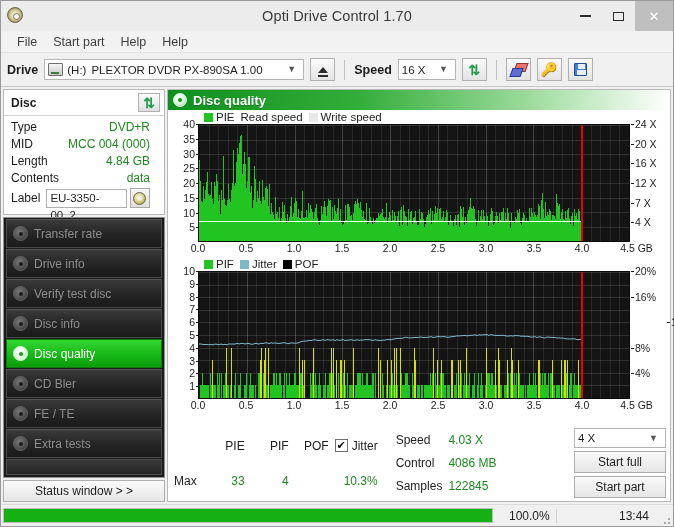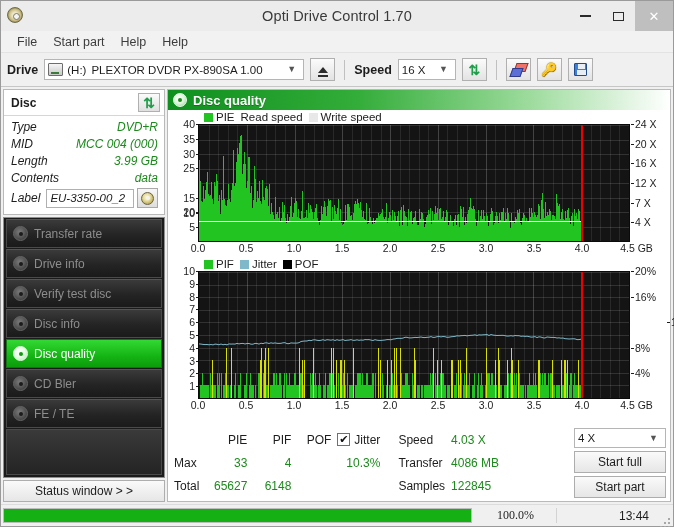--- a/index.html
+++ b/index.html
@@ -193,21 +193,21 @@
     border-bottom: 1px solid #d6d6d6;
   }
   .disc-head .t { font-size: 12px; font-weight: bold; color:#1d1d1d; }
   .disc-head .b {
     margin-left:auto;
     width: 22px; height: 19px;
     border: 1px solid #b0b0b0;
     background: linear-gradient(#fbfbfb, #e0e0e0);
     display:flex;align-items:center;justify-content:center;
   }
-  .disc-rows { padding: 3px 6px 5px 7px; font-style: italic; }
+  .disc-rows { padding: 3px 14px 5px 7px; }
   .disc-row {
     display: flex;
     align-items: center;
     font-size: 12px;
     line-height: 16px;
     margin-bottom: 1px;
   }
   .disc-row .k { color:#1d1d1d; }
   .disc-row .v { margin-left:auto; color:#1c8a1c; }
   .label-row { margin-top: 2px; }
@@ -447,21 +447,21 @@
   .sb-text { padding-left: 6px; width: 145px; flex:0 0 auto; }
   .sb-progress {
     flex: 1 1 auto;
     height: 15px;
     background: #e9e9e9;
     border: 1px solid #bdbdbd;
     position: relative;
     overflow: hidden;
   }
   .sb-progress .fill { position:absolute;left:0;top:0;bottom:0;background:#14b014; }
-  .sb-pct { width: 85px; flex:0 0 auto; text-align:left; padding-left:25px; border-right:1px solid #d3d3d3;font-family:Liberation Serif, serif; }
+  .sb-pct { width: 64px; flex:0 0 auto; text-align:left; padding-left:16px; border-right:1px solid #d3d3d3; }
   .sb-time { width: 100px; flex:0 0 auto; text-align:right; padding-right:8px; }
   .sb-grip { width: 14px; flex:0 0 auto; position:relative; }
   .sb-grip i { position:absolute; width:2px;height:2px;background:#a8a8a8; }
 </style>
 </head>
 <body>
 
 <div id="app">
 
   <div class="titlebar">
@@ -536,21 +536,21 @@
           <div class="disc-row">
             <span class="k">Type</span>
             <span class="v">DVD+R</span>
           </div>
           <div class="disc-row">
             <span class="k">MID</span>
             <span class="v">MCC 004 (000)</span>
           </div>
           <div class="disc-row">
             <span class="k">Length</span>
-            <span class="v">3.99 GB</span>
+            <span class="v">4.84 GB</span>
           </div>
           <div class="disc-row">
             <span class="k">Contents</span>
             <span class="v">data</span>
           </div>
           <div class="disc-row label-row">
             <span class="k">Label</span>
             <span class="label-input">EU-3350-00_2</span>
             <span class="label-btn">
                 <span class="mini-disc"></span>
@@ -581,20 +581,24 @@
           <span>Disc quality</span>
         </div>
         <div class="nav-item">
           <span class="nav-icon"></span>
           <span>CD Bler</span>
         </div>
         <div class="nav-item">
           <span class="nav-icon"></span>
           <span>FE / TE</span>
         </div>
+        <div class="nav-item">
+          <span class="nav-icon"></span>
+          <span>Extra tests</span>
+        </div>
         <div class="nav-filler"></div>
       </div>
 
       <div class="status-window-btn">Status window &gt; &gt;</div>
     </div>
 
     <div class="rightcol">
       <div class="panel-head">
         <span class="ph-icon"></span>
         <span class="ph-title">Disc quality</span>
@@ -614,21 +618,21 @@
             <span class="item">
                 <i class="sw" style="background:#e8e8e8"></i>
                 <span>Write speed</span>
               </span>
           </div>
           <div class="plotwrap" style="height:118px;">
             <div class="y-axis" id="pie-y-left">
                 <div class="tick" style="top: 87.5%;">5</div>
                 <div class="tick" style="top: 75%;">10</div>
                 <div class="tick" style="top: 62.5%;">15</div>
-                <div class="tick" style="top: 50%; margin-top: 29px;">20</div>
+                <div class="tick" style="top: 50%;">20</div>
                 <div class="tick" style="top: 37.5%;">25</div>
                 <div class="tick" style="top: 25%;">30</div>
                 <div class="tick" style="top: 12.5%;">35</div>
                 <div class="tick" style="top: 0%;">40</div>
               </div>
             <div class="plot" id="pie-plot">
                 <div class="gridv" style="left: 2.22222%; background: rgba(255, 255, 255, 0.09);"></div>
                 <div class="gridv" style="left: 4.44444%; background: rgba(255, 255, 255, 0.09);"></div>
                 <div class="gridv" style="left: 6.66667%; background: rgba(255, 255, 255, 0.09);"></div>
                 <div class="gridv" style="left: 8.88889%; background: rgba(255, 255, 255, 0.09);"></div>
@@ -1522,38 +1526,31 @@
               </span>
             </th>
           </tr>
           <tr>
             <td class="rowlabel">Max</td>
             <td>33</td>
             <td>4</td>
             <td></td>
             <td>10.3%</td>
           </tr>
-          <tr>
-            <td class="rowlabel">Total</td>
-            <td>65627</td>
-            <td>6148</td>
-            <td></td>
-            <td></td>
-          </tr>
         </tbody>
           </table>
 
         <table class="info-table">
           <tbody>
               <tr>
             <td class="k">Speed</td>
             <td class="v">4.03 X</td>
           </tr>
           <tr>
-            <td class="k">Transfer</td>
+            <td class="k">Control</td>
             <td class="v">4086 MB</td>
           </tr>
           <tr>
             <td class="k">Samples</td>
             <td class="v">122845</td>
           </tr>
         </tbody>
           </table>
 
         <div class="actions">

